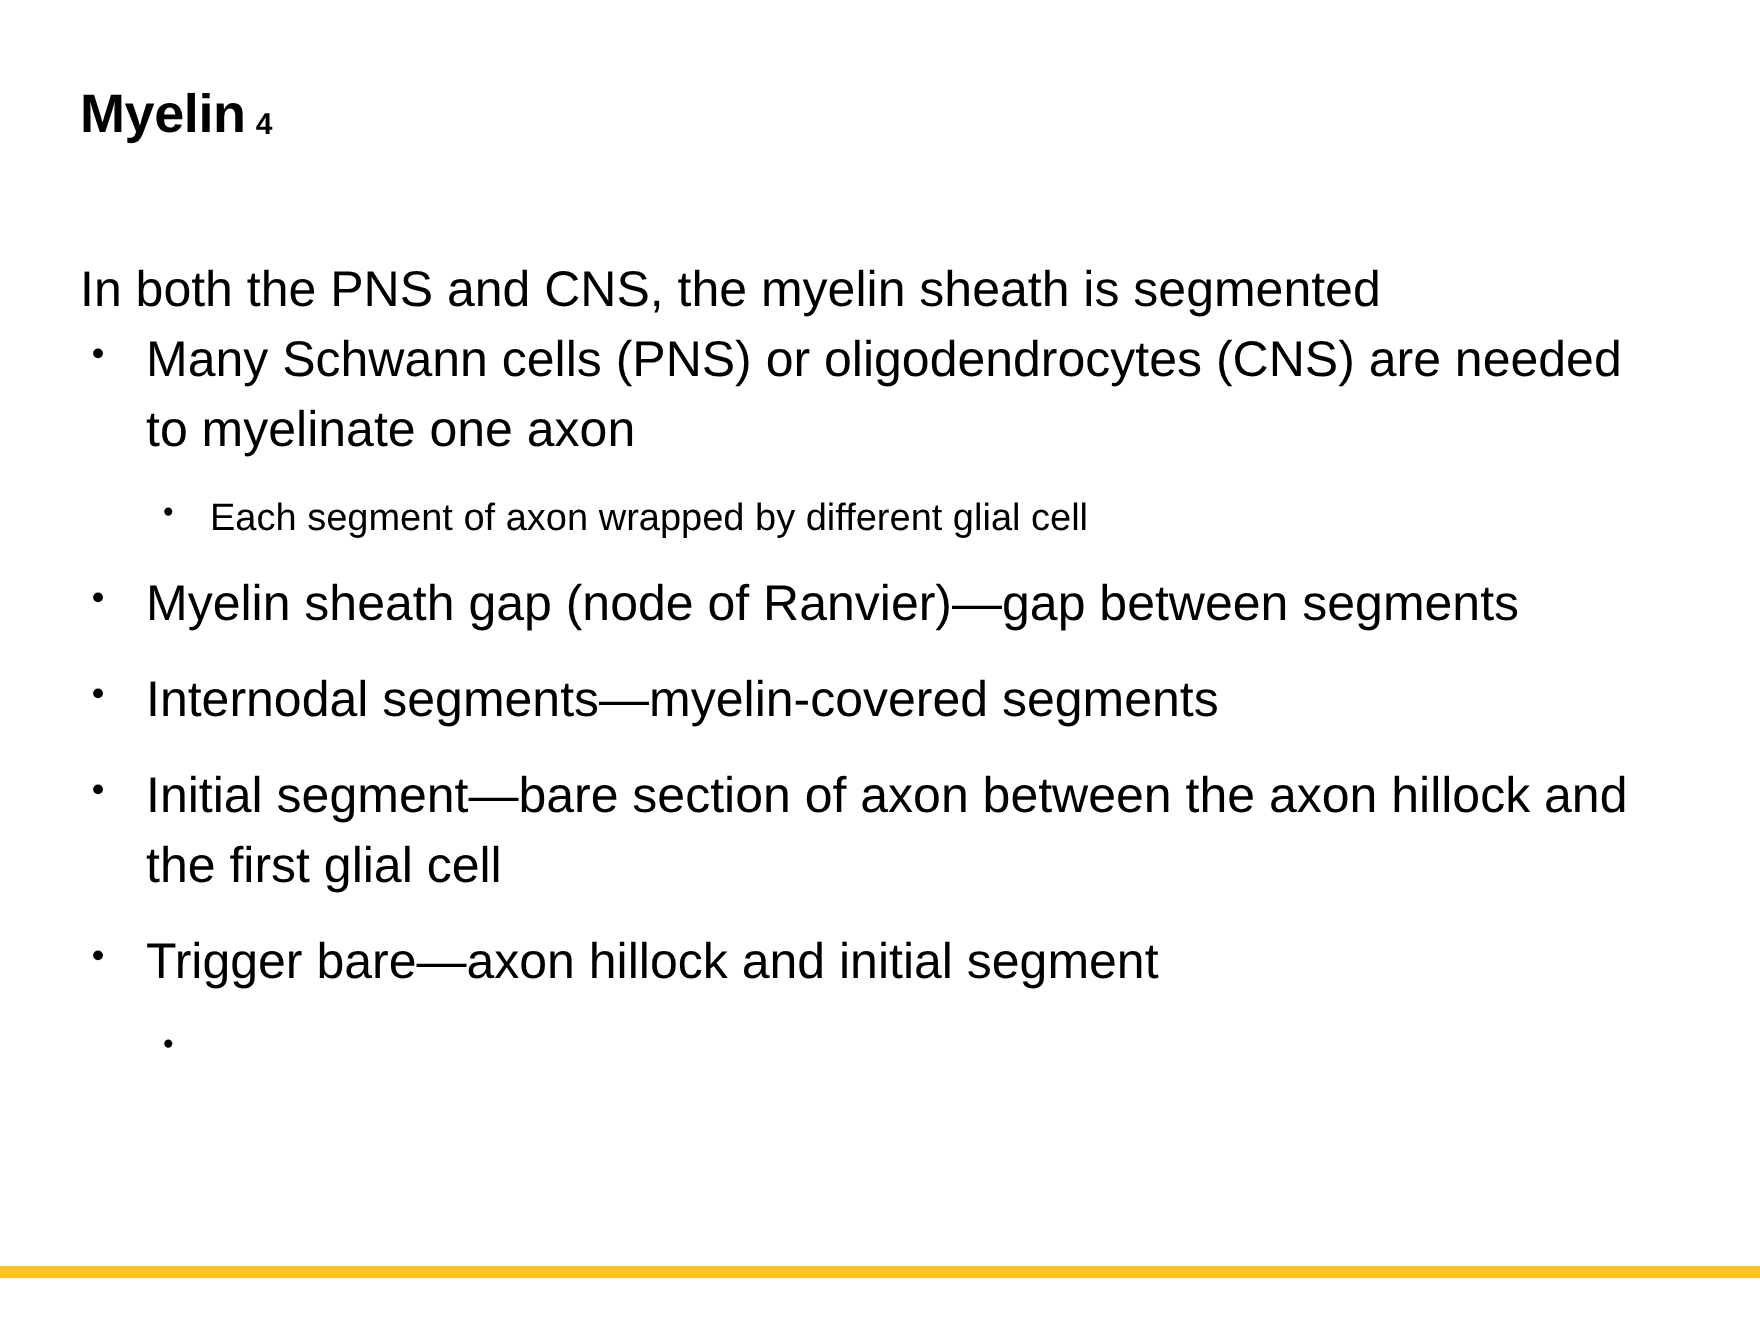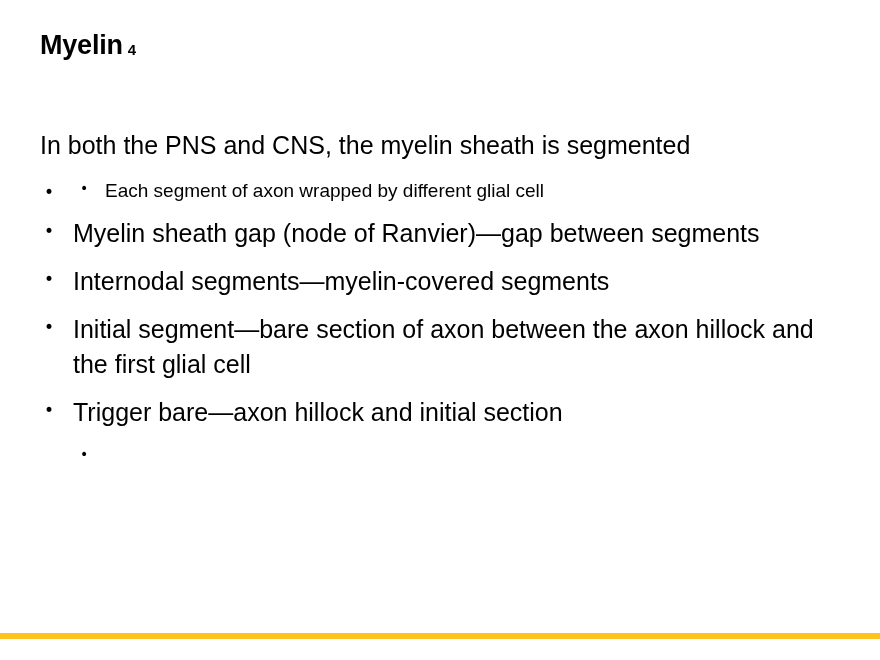--- a/index.html
+++ b/index.html
@@ -21,21 +21,21 @@
     left: 0; top: 0;
     width: 880px;
     height: 660px;
     background: #ffffff;
   }
 
   
   .title-block {
     position: absolute;
     left: 40px;
-    top: 32px;
+    top: 44px;
     width: 800px;
   }
   .title-text {
     font-size: 27px;
     font-weight: bold;
     letter-spacing: -0.2px;
     line-height: 1.0;
     display: inline;
     vertical-align: baseline;
   }
@@ -62,21 +62,20 @@
     padding-left: 40px;
     padding-right: 44px;
     font-size: 25px;
     line-height: 35px;
     margin: 0 0 0 0;
   }
 
   
   .lvl1 {
     padding-left: 40px;
-    margin-bottom: 14px;
   }
 
   
   .lvl2 {
     padding-left: 73px;
     margin-bottom: 13px;
   }
   .lvl2 > .bullet {
     position: absolute;
     left: 44px;
@@ -144,20 +143,21 @@
   </div>
 
   <div class="body-block">
 
     <div class="para lvl1">
       <span><span>In both the PNS and CNS, the myelin sheath is segmented</span></span>
     </div>
 
     <div class="para lvl2">
       <span class="bullet">•</span>
+      <span><span>Many Schwann cells (PNS) or oligodendrocytes (CNS) are needed to myelinate one axon</span></span>
     </div>
 
     <div class="para lvl3">
       <span class="bullet">•</span>
       <span><span>Each segment of axon wrapped by different glial cell</span></span>
     </div>
 
     <div class="para lvl2">
       <span class="bullet">•</span>
       <span><span class="term">Myelin sheath gap (node of Ranvier)</span><span>—gap between segments</span></span>
@@ -168,21 +168,21 @@
       <span><span class="term">Internodal segments</span><span>—myelin-covered segments</span></span>
     </div>
 
     <div class="para lvl2">
       <span class="bullet">•</span>
       <span><span class="term">Initial segment</span><span>—bare section of axon between the axon hillock and the first glial cell</span></span>
     </div>
 
     <div class="para lvl2">
       <span class="bullet">•</span>
-      <span><span class="term">Trigger bare</span><span>—axon hillock and initial section</span></span>
+      <span><span class="term">Trigger bare</span><span>—axon hillock and initial segment</span></span>
     </div>
 
     <div class="para lvl3">
       <span class="bullet">•</span>
     </div>
 
   </div>
 
   <div class="footer-bar"></div>
   <div class="slide-number">39</div>

